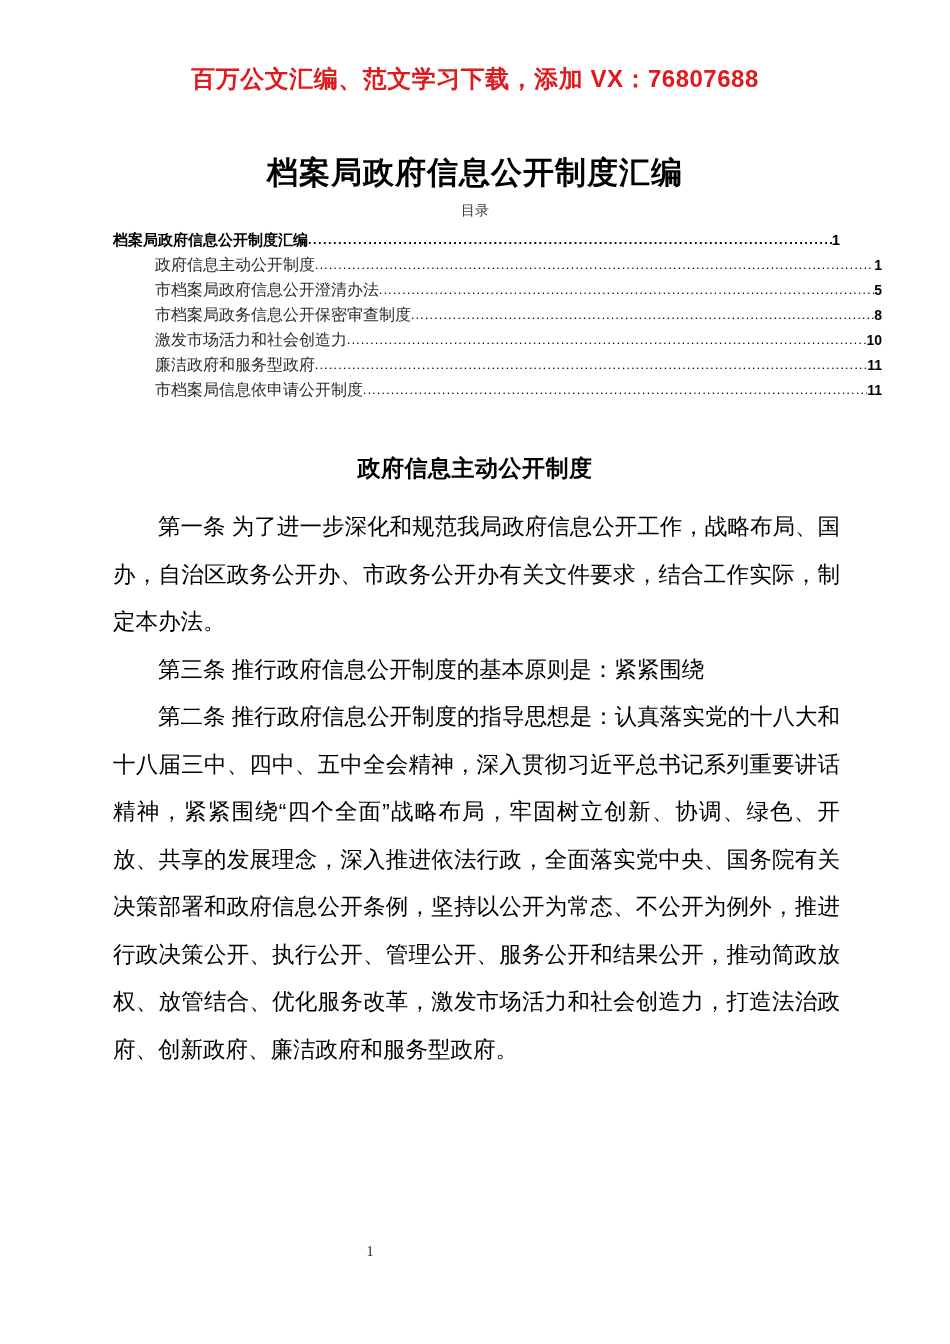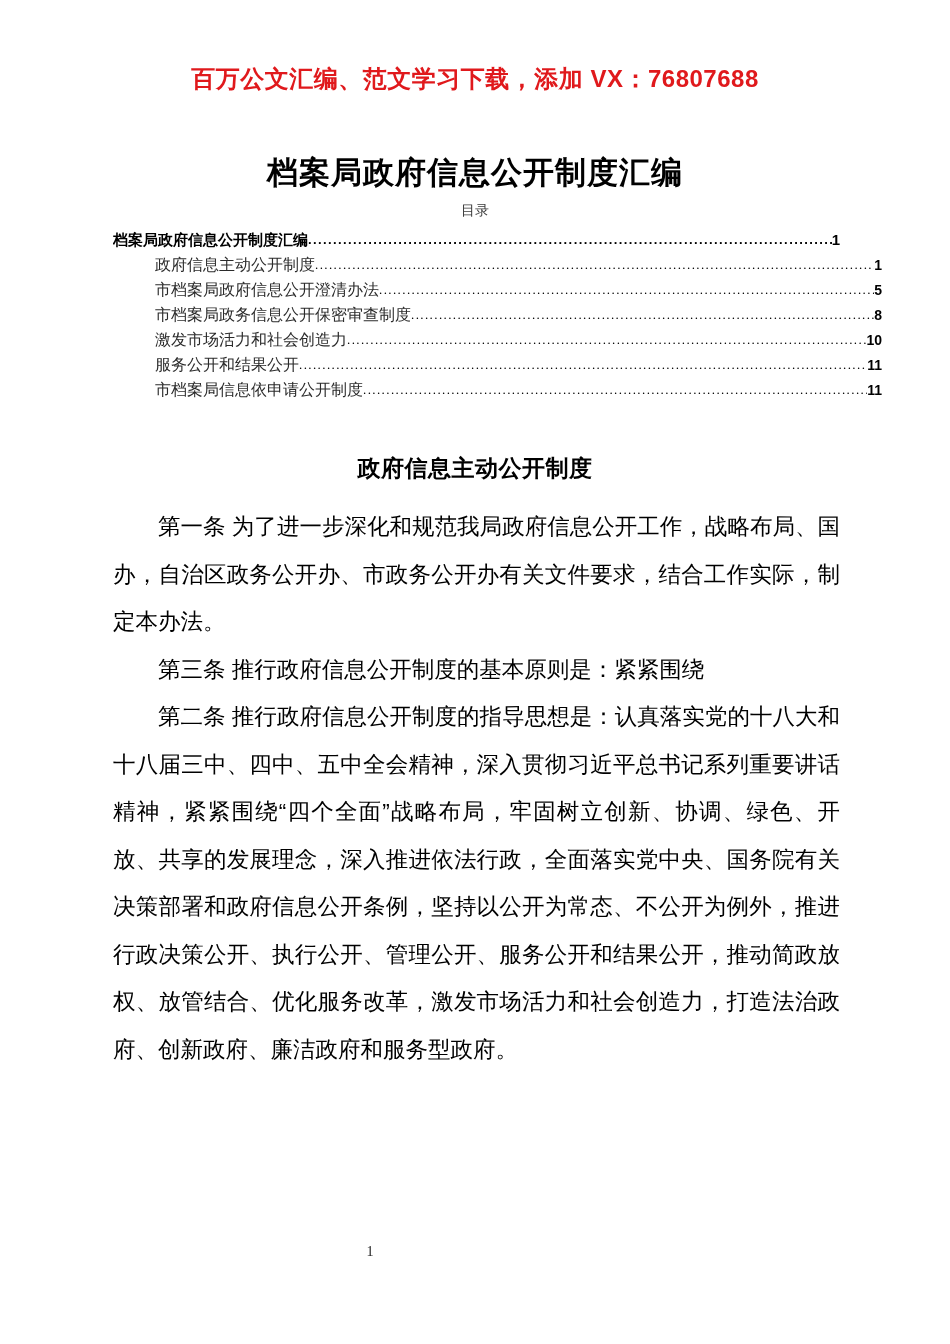--- a/index.html
+++ b/index.html
@@ -207,21 +207,21 @@
       <span class="toc-page">8</span>
     </div>
 
     <div class="toc-row level2">
       <span class="toc-text">激发市场活力和社会创造力</span>
       <span class="leader">................................................................................................................................................................................................</span>
       <span class="toc-page">10</span>
     </div>
 
     <div class="toc-row level2">
-      <span class="toc-text">服务公开和结果公开</span>
+      <span class="toc-text">廉洁政府和服务型政府</span>
       <span class="leader">................................................................................................................................................................................................</span>
       <span class="toc-page">11</span>
     </div>
 
     <div class="toc-row level2">
       <span class="toc-text">市档案局信息依申请公开制度</span>
       <span class="leader">................................................................................................................................................................................................</span>
       <span class="toc-page">11</span>
     </div>
 

